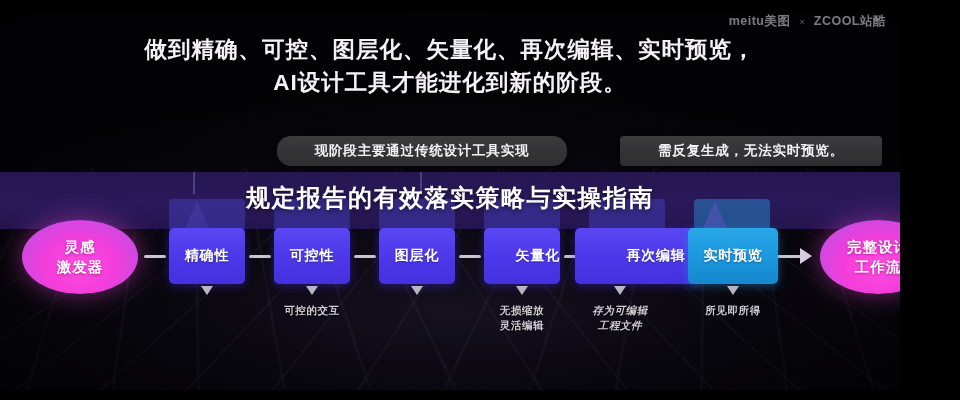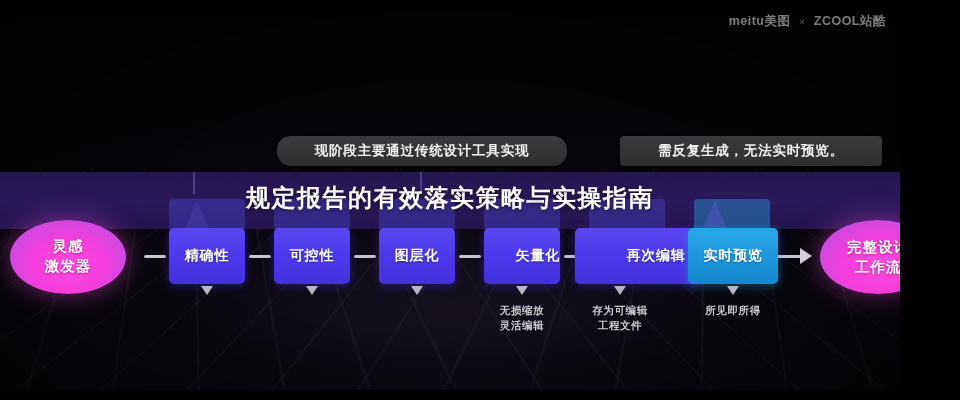--- a/index.html
+++ b/index.html
@@ -167,24 +167,23 @@
     align-items: center;
     justify-content: center;
     color: #fff;
     font-weight: 700;
     font-size: 14.5px;
     line-height: 20px;
     letter-spacing: 1px;
     text-shadow: 0 1px 3px rgba(120,0,90,.55);
   }
   .oval-left {
-    left: 10px;
+    left: 22px;
     background: radial-gradient(ellipse at 50% 62%, #ff4de0 0%, #f43ddb 42%, #c94ae2 78%, #8c43d8 100%);
     box-shadow: 0 0 26px rgba(232,70,214,.5);
-    font-family: Liberation Mono, monospace;
   }
   .oval-right {
     left: 820px;
     background: radial-gradient(ellipse at 50% 62%, #ff4de0 0%, #f43ddb 42%, #c94ae2 78%, #8c43d8 100%);
     box-shadow: 0 0 26px rgba(232,70,214,.5);
   }
 
   .node {
     position: absolute;
     top: 228px;
@@ -256,20 +255,24 @@
   <div class="bg-vignette"></div>
   <div class="bar-top"></div>
   <div class="bar-bottom"></div>
 
   <div class="brand">
     <span class="brand-logo">meitu美图</span>
     <span class="brand-x">×</span>
     <span class="brand-logo">ZCOOL站酷</span>
   </div>
 
+  <div class="headline">
+    <span class="l1">做到精确、可控、图层化、矢量化、再次编辑、实时预览，</span>
+    <span class="l2">AI设计工具才能进化到新的阶段。</span>
+  </div>
 
   <div class="note note-left">
     <span>现阶段主要通过传统设计工具实现</span>
   </div>
   <div class="note note-right">
     <span>需反复生成，无法实时预览。</span>
   </div>
 
   <div class="band">
     <div class="band-line" style="left:193px;"></div>
@@ -325,25 +328,28 @@
       <span>工作流</span>
     </div>
 
     <div class="downarrow" style="left:201px;"></div>
     <div class="downarrow" style="left:306px;"></div>
     <div class="downarrow" style="left:411px;"></div>
     <div class="downarrow" style="left:516px;"></div>
     <div class="downarrow" style="left:614px;"></div>
     <div class="downarrow" style="left:727px;"></div>
 
+    <div class="caption" style="left:252px;">
+      <span>可控的交互</span>
+    </div>
     <div class="caption" style="left:462px;">
       <span>无损缩放</span>
       <span>灵活编辑</span>
     </div>
-    <div class="caption" style="left:560px;">
+    <div class="caption" style="left:560px;font-style:italic;">
       <span>存为可编辑</span>
       <span>工程文件</span>
     </div>
     <div class="caption" style="left:673px;">
       <span>所见即所得</span>
     </div>
 
   </div>
 </div>
 

